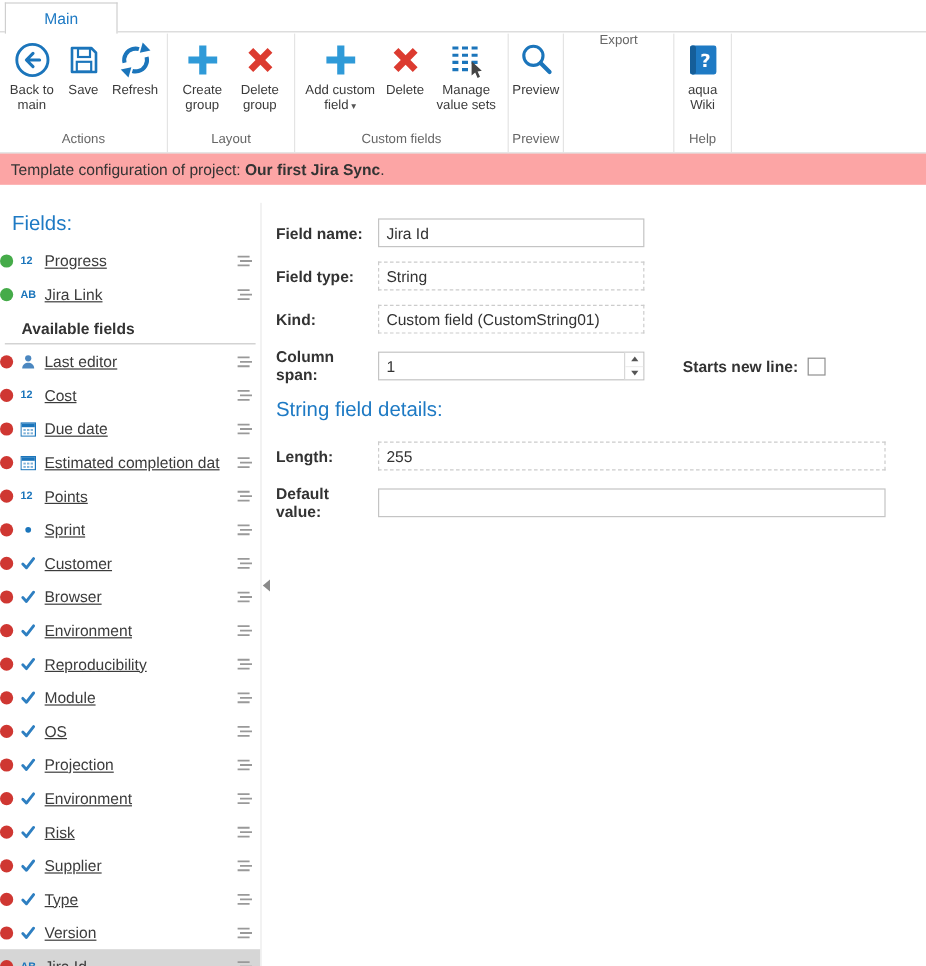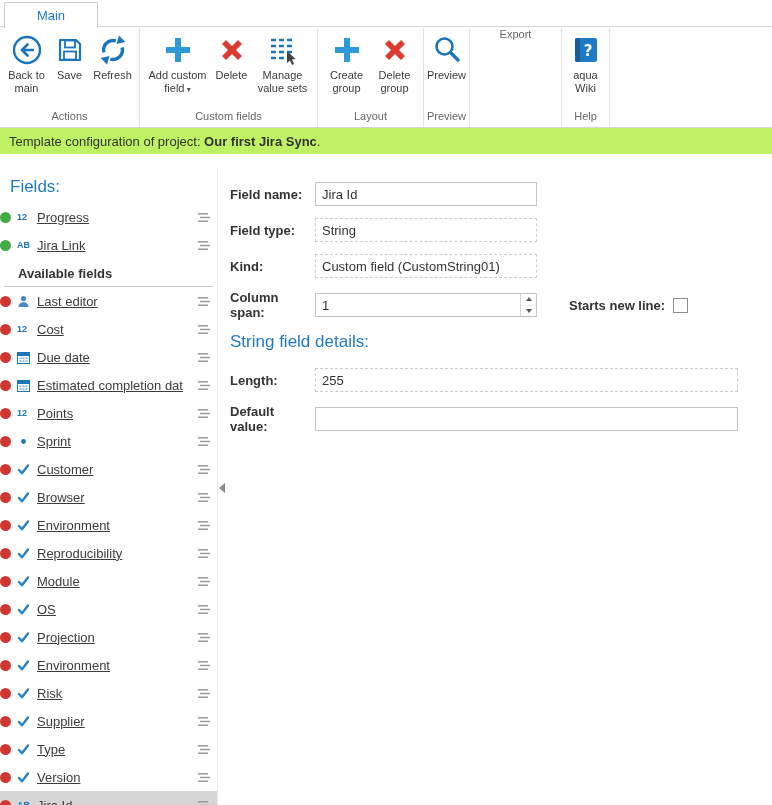--- a/index.html
+++ b/index.html
@@ -17,21 +17,21 @@
     border-bottom:1px solid #d5d5d5; display:flex; }
   .rgroup { display:flex; flex-direction:column; border-right:1px solid #e4e4e4; flex:none; }
   .rbuttons { flex:1; display:flex; align-items:flex-start; justify-content:center; padding-top:6px; }
   .rbtn { display:flex; flex-direction:column; align-items:center; text-align:center;
     font-size:11px; line-height:13px; color:#3b3b3b; cursor:default; padding:0 1px; }
   .rbtn .ricon svg { width:32px; height:32px; display:block; margin:0 auto 3px; }
   .rbtn .dd { font-size:8px; color:#555; }
   .rgroup-label { height:17px; padding-bottom:4px; text-align:center; font-size:11px; color:#666; }
 
   
-  .projectbar { position:absolute; top:128px; left:0; right:0; height:26px; background:#bef264;
+  .projectbar { position:absolute; top:128px; left:0; right:0; height:26px; background:#fca5a5;
     display:flex; align-items:center; padding:0 9px; font-size:13px; color:#333; }
 
   
   .sidebar { position:absolute; top:154px; left:0; width:218px; bottom:0; background:#fff;
     border-right:1px solid #eaeaea; overflow:hidden;margin-top:15px; }
   .sidebar-title { margin:8px 0 6px 10px; color:#1e7ac4; font-size:17px; height:20px; }
   .field-row { height:28px; display:flex; align-items:center; padding:0 6px 0 0; font-size:13px; color:#3c3c3c; }
   .field-row.selected { background:#d6d6d6; }
   .dot { width:11px; height:11px; border-radius:50%; margin-right:6px; flex:none; }
   .dot.green { background:#45ab49; }
@@ -110,20 +110,41 @@
                   <polygon points="25.5,3.5 30,11.5 21,11" fill="#1b75bb"></polygon>
                   <polygon points="6.5,28.5 2,20.5 11,21" fill="#1b75bb"></polygon>
                 </g>
               </svg>
             </span>
             <span class="rlabel">Refresh</span>
           </div>
         </div>
         <div class="rgroup-label">Actions</div>
       </div>
+      <div class="rgroup" style="width: 106px;">
+        <div class="rbuttons">
+          <div class="rbtn" style="width: 48px;">
+            <span class="ricon">
+              <svg viewBox="0 0 32 32">
+                <path d="M13 4 h6 v9 h9 v6 h-9 v9 h-6 v-9 H4 v-6 h9 Z" fill="#2f9ad8"></path>
+              </svg>
+            </span>
+            <span class="rlabel">Create group</span>
+          </div>
+          <div class="rbtn" style="width: 48px;">
+            <span class="ricon">
+              <svg viewBox="0 0 32 32">
+                <path d="M6 10 L10 6 L16 12 L22 6 L26 10 L20 16 L26 22 L22 26 L16 20 L10 26 L6 22 L12 16 Z" fill="#dc3b30"></path>
+              </svg>
+            </span>
+            <span class="rlabel">Delete group</span>
+          </div>
+        </div>
+        <div class="rgroup-label">Layout</div>
+      </div>
       <div class="rgroup" style="width: 178px;">
         <div class="rbuttons">
           <div class="rbtn" style="width: 64px;">
             <span class="ricon">
               <svg viewBox="0 0 32 32">
                 <path d="M13 4 h6 v9 h9 v6 h-9 v9 h-6 v-9 H4 v-6 h9 Z" fill="#2f9ad8"></path>
               </svg>
             </span>
             <span class="rlabel">Add custom field<span class="dd"> ▾</span></span>
           </div>
@@ -144,41 +165,20 @@
                   <line x1="4" y1="18" x2="27" y2="18" stroke-dasharray="5 3"></line>
                   <line x1="4" y1="24" x2="17" y2="24" stroke-dasharray="5 3"></line>
                 </g>
                 <polygon points="20,17 20,29 23,26.5 25,31 27,30 25,25.5 28.5,25" fill="#444"></polygon>
               </svg>
             </span>
             <span class="rlabel">Manage value sets</span>
           </div>
         </div>
         <div class="rgroup-label">Custom fields</div>
-      </div>
-      <div class="rgroup" style="width: 106px;">
-        <div class="rbuttons">
-          <div class="rbtn" style="width: 48px;">
-            <span class="ricon">
-              <svg viewBox="0 0 32 32">
-                <path d="M13 4 h6 v9 h9 v6 h-9 v9 h-6 v-9 H4 v-6 h9 Z" fill="#2f9ad8"></path>
-              </svg>
-            </span>
-            <span class="rlabel">Create group</span>
-          </div>
-          <div class="rbtn" style="width: 48px;">
-            <span class="ricon">
-              <svg viewBox="0 0 32 32">
-                <path d="M6 10 L10 6 L16 12 L22 6 L26 10 L20 16 L26 22 L22 26 L16 20 L10 26 L6 22 L12 16 Z" fill="#dc3b30"></path>
-              </svg>
-            </span>
-            <span class="rlabel">Delete group</span>
-          </div>
-        </div>
-        <div class="rgroup-label">Layout</div>
       </div>
       <div class="rgroup" style="width: 46px;">
         <div class="rbuttons">
           <div class="rbtn" style="width: 44px;">
             <span class="ricon">
               <svg viewBox="0 0 32 32">
                 <circle cx="13.5" cy="12.5" r="8" fill="#fff" stroke="#1b75bb" stroke-width="2.6"></circle>
                 <line x1="19.5" y1="18.5" x2="27" y2="26" stroke="#1b75bb" stroke-width="3.4" stroke-linecap="round"></line>
               </svg>
             </span>

